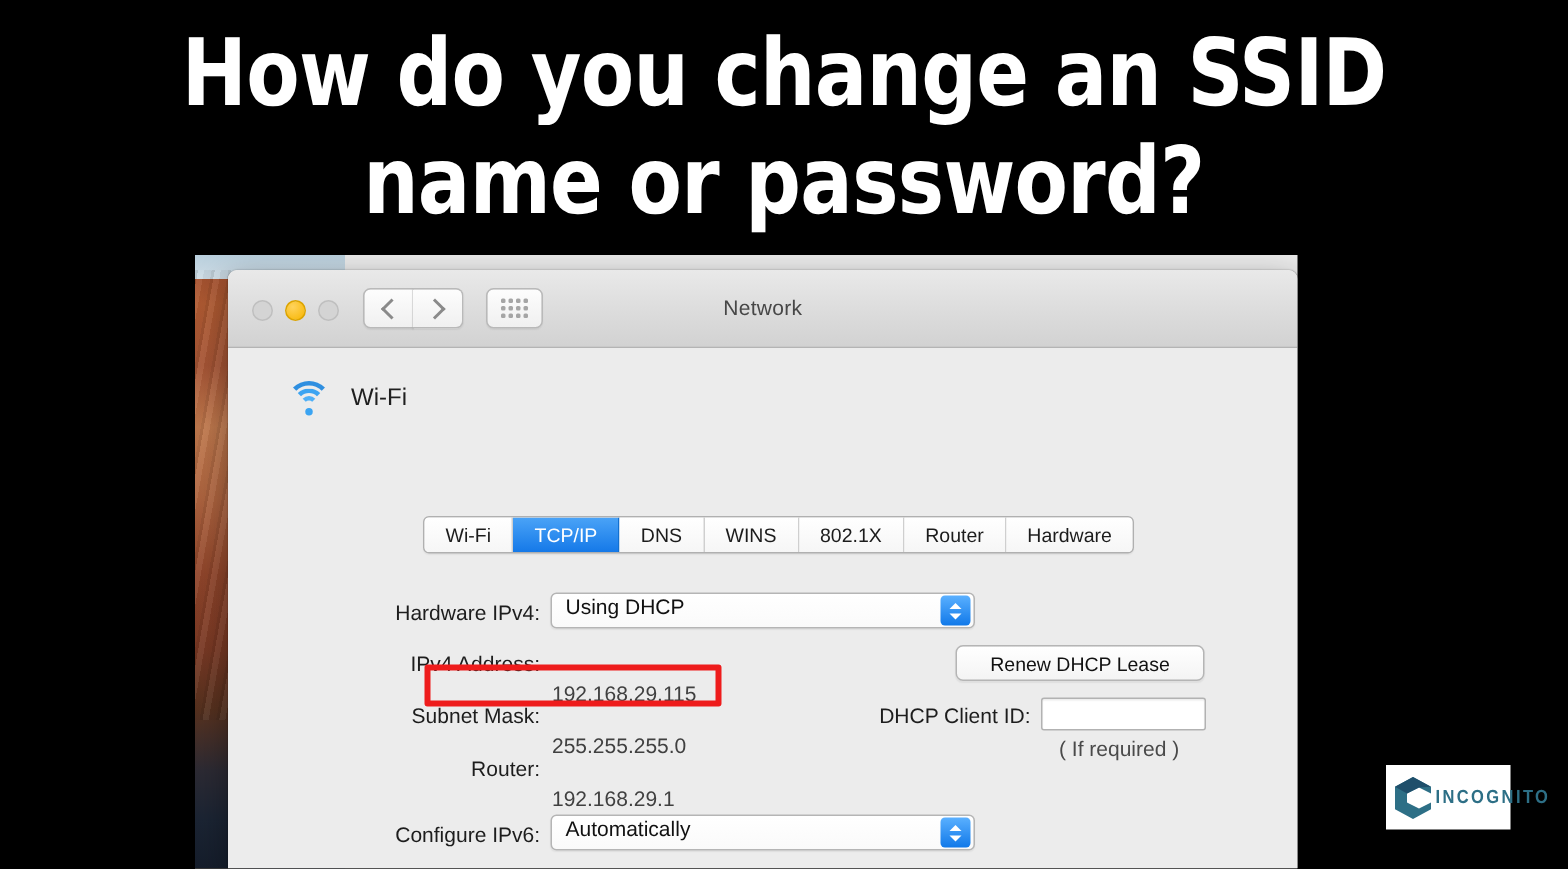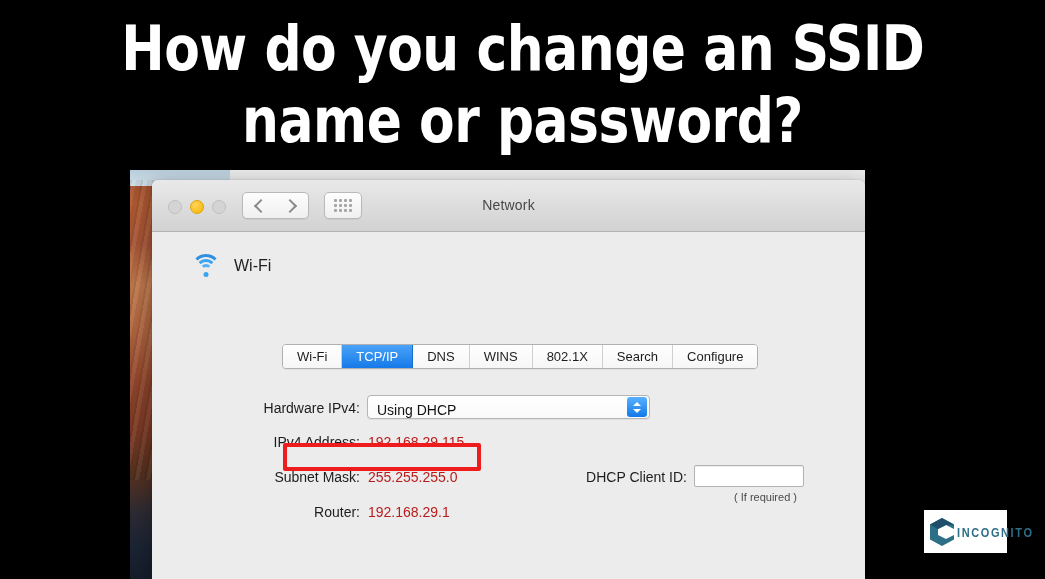--- a/index.html
+++ b/index.html
@@ -258,32 +258,33 @@
   .flabel {
     position: absolute;
     font-size: 14px;
     color: #1d1d1d;
     text-align: right;
     white-space: nowrap;
   }
   .fvalue {
     position: absolute;
     font-size: 14px;
-    color: #b91c1c;
-    white-space: nowrap;
+    color: #404040;
+    white-space: nowrap;
+    margin-top: 20px;
   }
 
   .popup {
     position: absolute;
     height: 24px;
     background: linear-gradient(180deg, #ffffff 0%, #fafafa 100%);
     border: 1px solid #b5b5b5;
     border-radius: 4px;
     display: flex;
-    align-items: flex-end;
+    align-items: flex-start;
     box-shadow: 0 1px 1px rgba(0,0,0,0.06);
   }
   .popup .pv {
     font-size: 14px;
     color: #111;
     padding-left: 9px;
     white-space: nowrap;
   }
   .popup .stepper {
     position: absolute;
@@ -326,24 +327,23 @@
     position: absolute;
     height: 22px;
     background: #ffffff;
     border: 1px solid #b2b2b2;
     border-radius: 2px;
     box-shadow: inset 0 1px 1px rgba(0,0,0,0.08);
   }
 
   .hint {
     position: absolute;
-    font-size: 11px;
+    font-size: 14px;
     color: #4a4a4a;
     white-space: nowrap;
-    margin-left: 28px;
   }
 
   
   #router-highlight {
     position: absolute;
     left: 283px; top: 443px;
     width: 198px; height: 28px;
     border: 4px solid #ee1c1c;
     border-radius: 2px;
     pointer-events: none;
@@ -432,47 +432,56 @@
           </span>
           <span id="wifi-label">Wi-Fi</span>
         </div>
 
         <div id="tabbar">
           <div class="tab">Wi-Fi</div>
           <div class="tab active">TCP/IP</div>
           <div class="tab">DNS</div>
           <div class="tab">WINS</div>
           <div class="tab">802.1X</div>
-          <div class="tab">Search</div>
-          <div class="tab">Configure</div>
+          <div class="tab">Router</div>
+          <div class="tab">Hardware</div>
         </div>
 
         <div class="flabel" style="left:28px; top:168px; width:180px;">Hardware IPv4:</div>
         <div class="popup" style="left:215px; top:163px; width:283px;">
           <span class="pv">Using DHCP</span>
           <span class="stepper">
             <i class="ar up"></i>
               <i class="ar down"></i>
           </span>
         </div>
 
         <div class="flabel" style="left:28px; top:202px; width:180px;text-align:right;">IPv4 Address:</div>
         <div class="fvalue" style="left:216px; top:202px;">192.168.29.115</div>
 
+        <div class="pushbtn" style="left:485px; top:198px; width:166px;">Renew DHCP Lease</div>
 
         <div class="flabel" style="left:28px; top:237px; width:180px;">Subnet Mask:</div>
         <div class="fvalue" style="left:216px; top:237px;text-align:center;">255.255.255.0</div>
 
         <div class="flabel" style="left:355px; top:237px; width:180px;">DHCP Client ID:</div>
         <div class="textfield" style="left:542px; top:233px; width:110px;"></div>
         <div class="hint" style="left:554px; top:259px;">( If required )</div>
 
         <div class="flabel" style="left:28px; top:272px; width:180px;">Router:</div>
         <div class="fvalue" style="left:216px; top:272px;">192.168.29.1</div>
 
+        <div class="flabel" style="left:28px; top:316px; width:180px;">Configure IPv6:</div>
+        <div class="popup" style="left:215px; top:311px; width:283px;">
+          <span class="pv">Automatically</span>
+          <span class="stepper">
+            <i class="ar up"></i>
+              <i class="ar down"></i>
+          </span>
+        </div>
 
         <div class="fvalue" style="left:216px; top:350px;"></div>
 
         <div class="fvalue" style="left:216px; top:385px;"></div>
 
       </div>
     </div>
   </div>
 
   <div id="router-highlight"></div>

